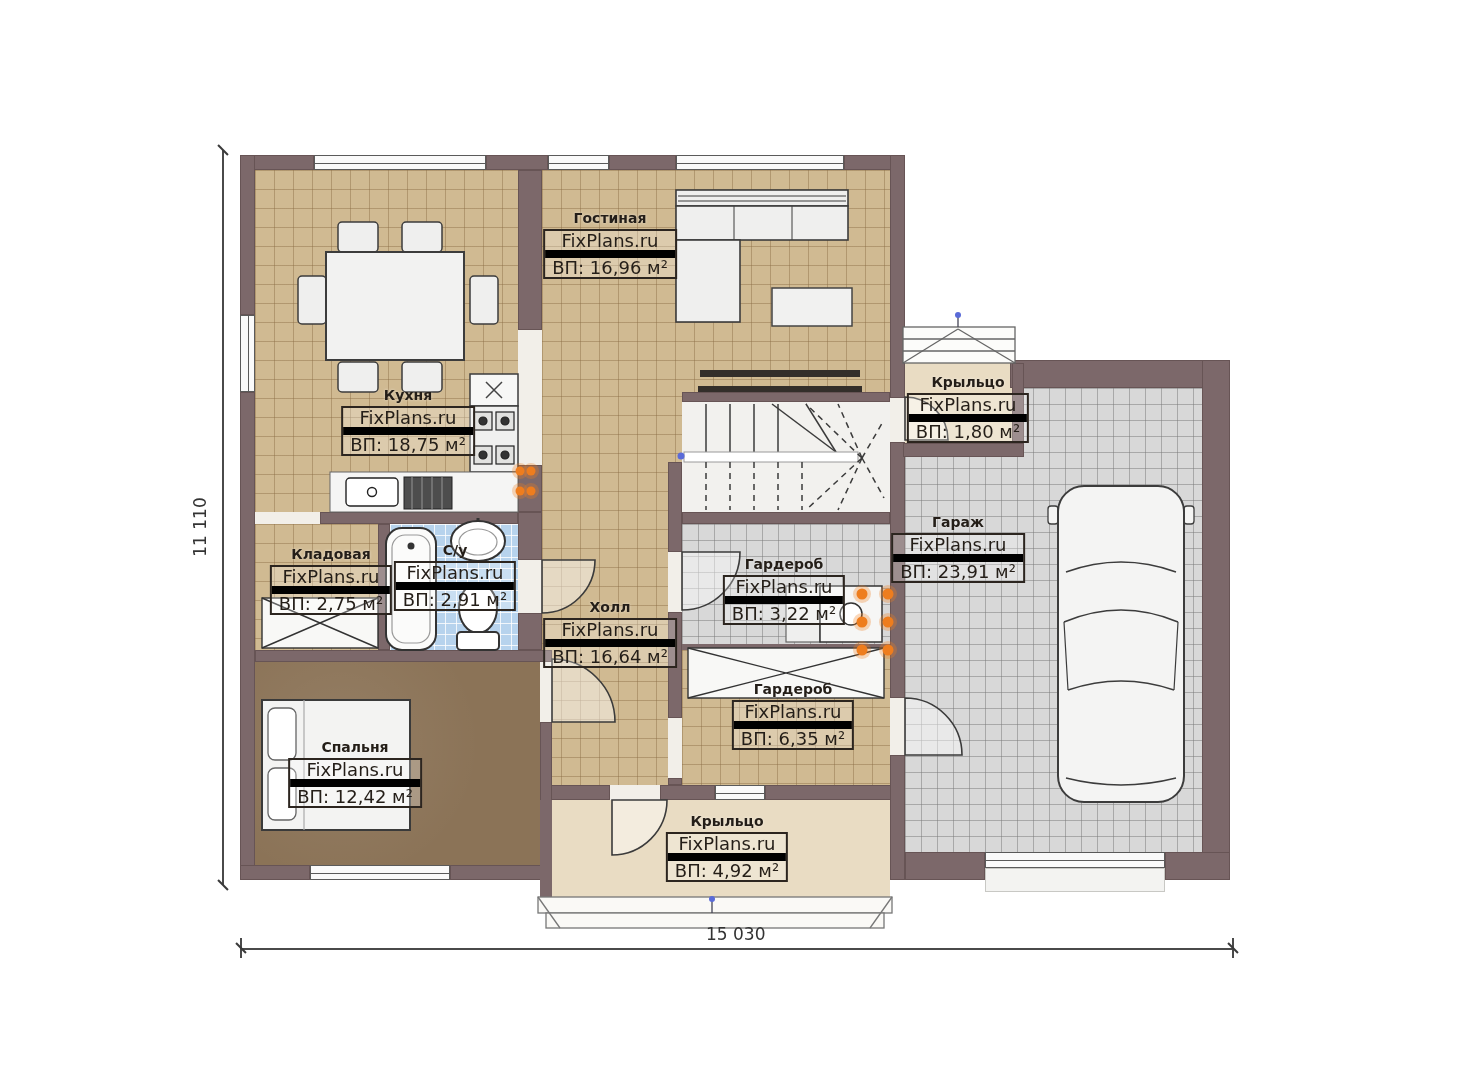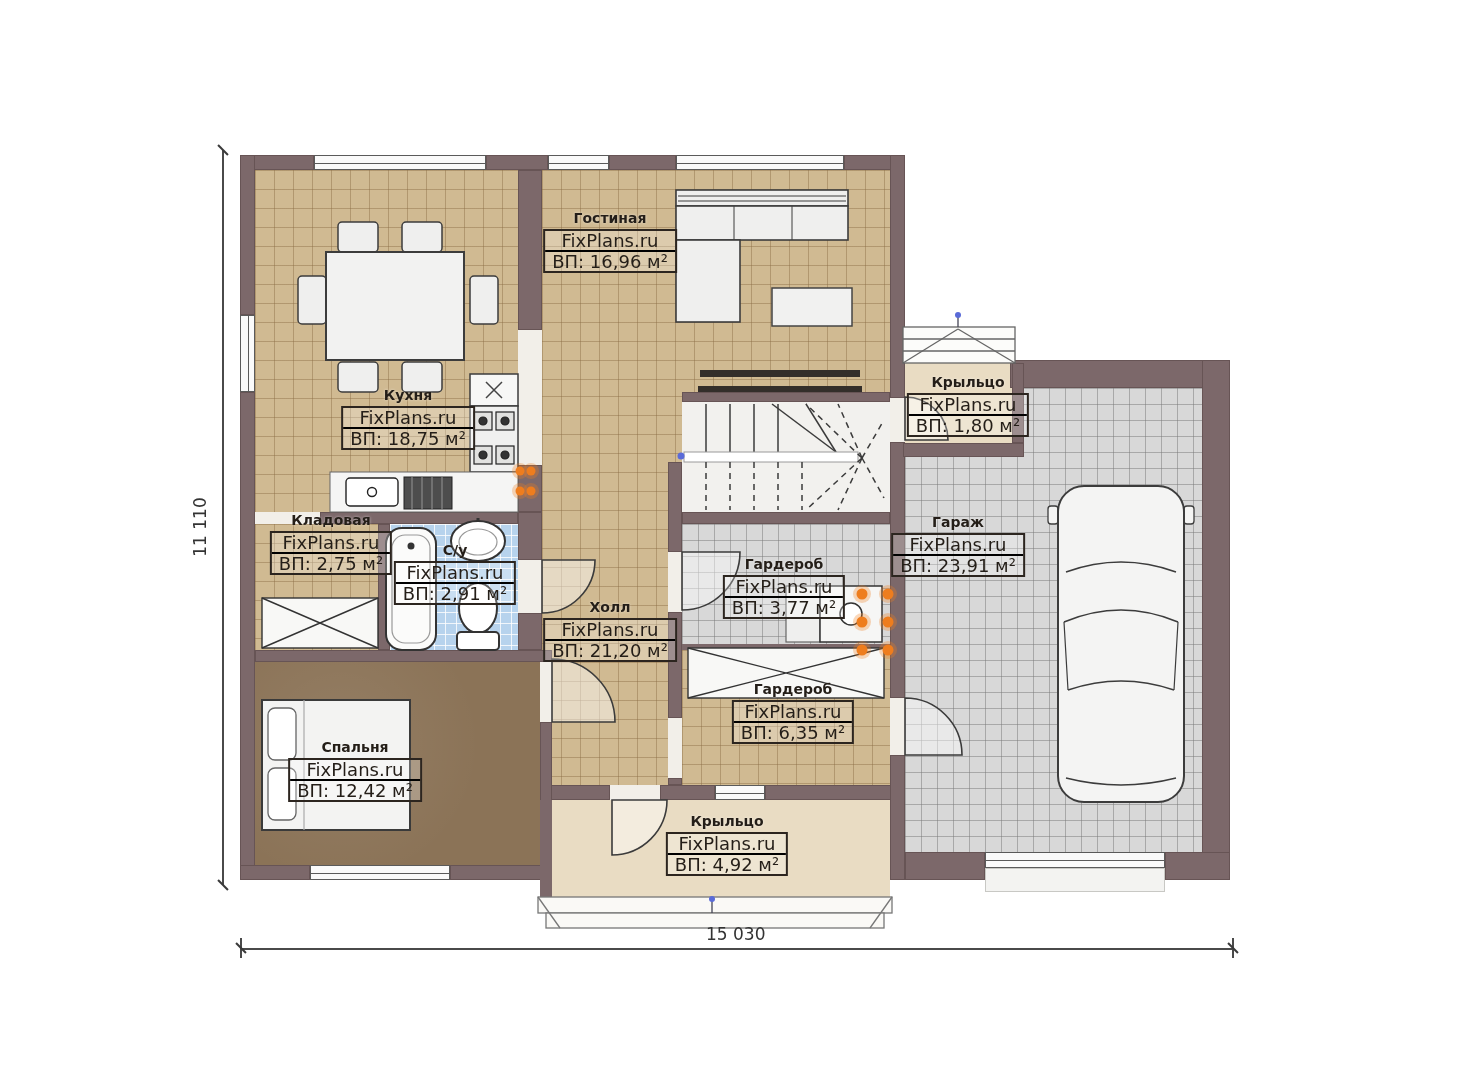--- a/index.html
+++ b/index.html
@@ -32,21 +32,21 @@
   .open{position:absolute;background:#f2efe9;}
   .apron{position:absolute;background:#f3f3f1;border:1px solid #c8c8c4;box-sizing:border-box;}
   
   #overlay{position:absolute;left:0;top:0;}
   
   .rlabel{position:absolute;transform:translateX(-50%);text-align:center;color:#241e18;z-index:30;}
   .rname{font-weight:bold;font-size:14px;line-height:16px;margin-bottom:3px;white-space:nowrap;
          text-shadow:0 0 3px rgba(255,255,255,.55);}
   .rbox{display:inline-block;border:2px solid #2c251f;background:rgba(255,255,255,.25);font-size:18px;}
   .rbox .row{padding:1px 7px;line-height:17px;white-space:nowrap;}
-  .rbox .row+.row{border-top:2px solid #000000;}
+  .rbox .row+.row{border-top:8px solid #000000;}
   
   .dimline{position:absolute;background:#4a4a4a;}
   .tick{position:absolute;width:14px;height:2px;background:#3a3a3a;}
   .dimtext{position:absolute;font-size:17px;color:#333;}
 </style>
 </head>
 <body>
 
 <div id="plan">
 
@@ -289,39 +289,39 @@
   <div class="rlabel" style="left:610px;top:210px">
     <div class="rname">Гостиная</div>
     <div class="rbox"><div class="row">FixPlans.ru</div>
     <div class="row">ВП: 16,96 м²</div></div>
   </div>
   <div class="rlabel" style="left:408px;top:387px">
     <div class="rname">Кухня</div>
     <div class="rbox"><div class="row">FixPlans.ru</div>
     <div class="row">ВП: 18,75 м²</div></div>
   </div>
-  <div class="rlabel" style="left:331px;top:512px">
+  <div class="rlabel" style="left:331px;top:546px">
     <div class="rname">Кладовая</div>
     <div class="rbox"><div class="row">FixPlans.ru</div>
     <div class="row">ВП: 2,75 м²</div></div>
   </div>
   <div class="rlabel" style="left:455px;top:542px">
     <div class="rname">С/у</div>
     <div class="rbox"><div class="row">FixPlans.ru</div>
     <div class="row">ВП: 2,91 м²</div></div>
   </div>
   <div class="rlabel" style="left:610px;top:599px">
     <div class="rname">Холл</div>
     <div class="rbox"><div class="row">FixPlans.ru</div>
-    <div class="row">ВП: 21,20 м²</div></div>
+    <div class="row">ВП: 16,64 м²</div></div>
   </div>
   <div class="rlabel" style="left:784px;top:556px">
     <div class="rname">Гардероб</div>
     <div class="rbox"><div class="row">FixPlans.ru</div>
-    <div class="row">ВП: 3,77 м²</div></div>
+    <div class="row">ВП: 3,22 м²</div></div>
   </div>
   <div class="rlabel" style="left:793px;top:681px">
     <div class="rname">Гардероб</div>
     <div class="rbox"><div class="row">FixPlans.ru</div>
     <div class="row">ВП: 6,35 м²</div></div>
   </div>
   <div class="rlabel" style="left:355px;top:739px">
     <div class="rname">Спальня</div>
     <div class="rbox"><div class="row">FixPlans.ru</div>
     <div class="row">ВП: 12,42 м²</div></div>

